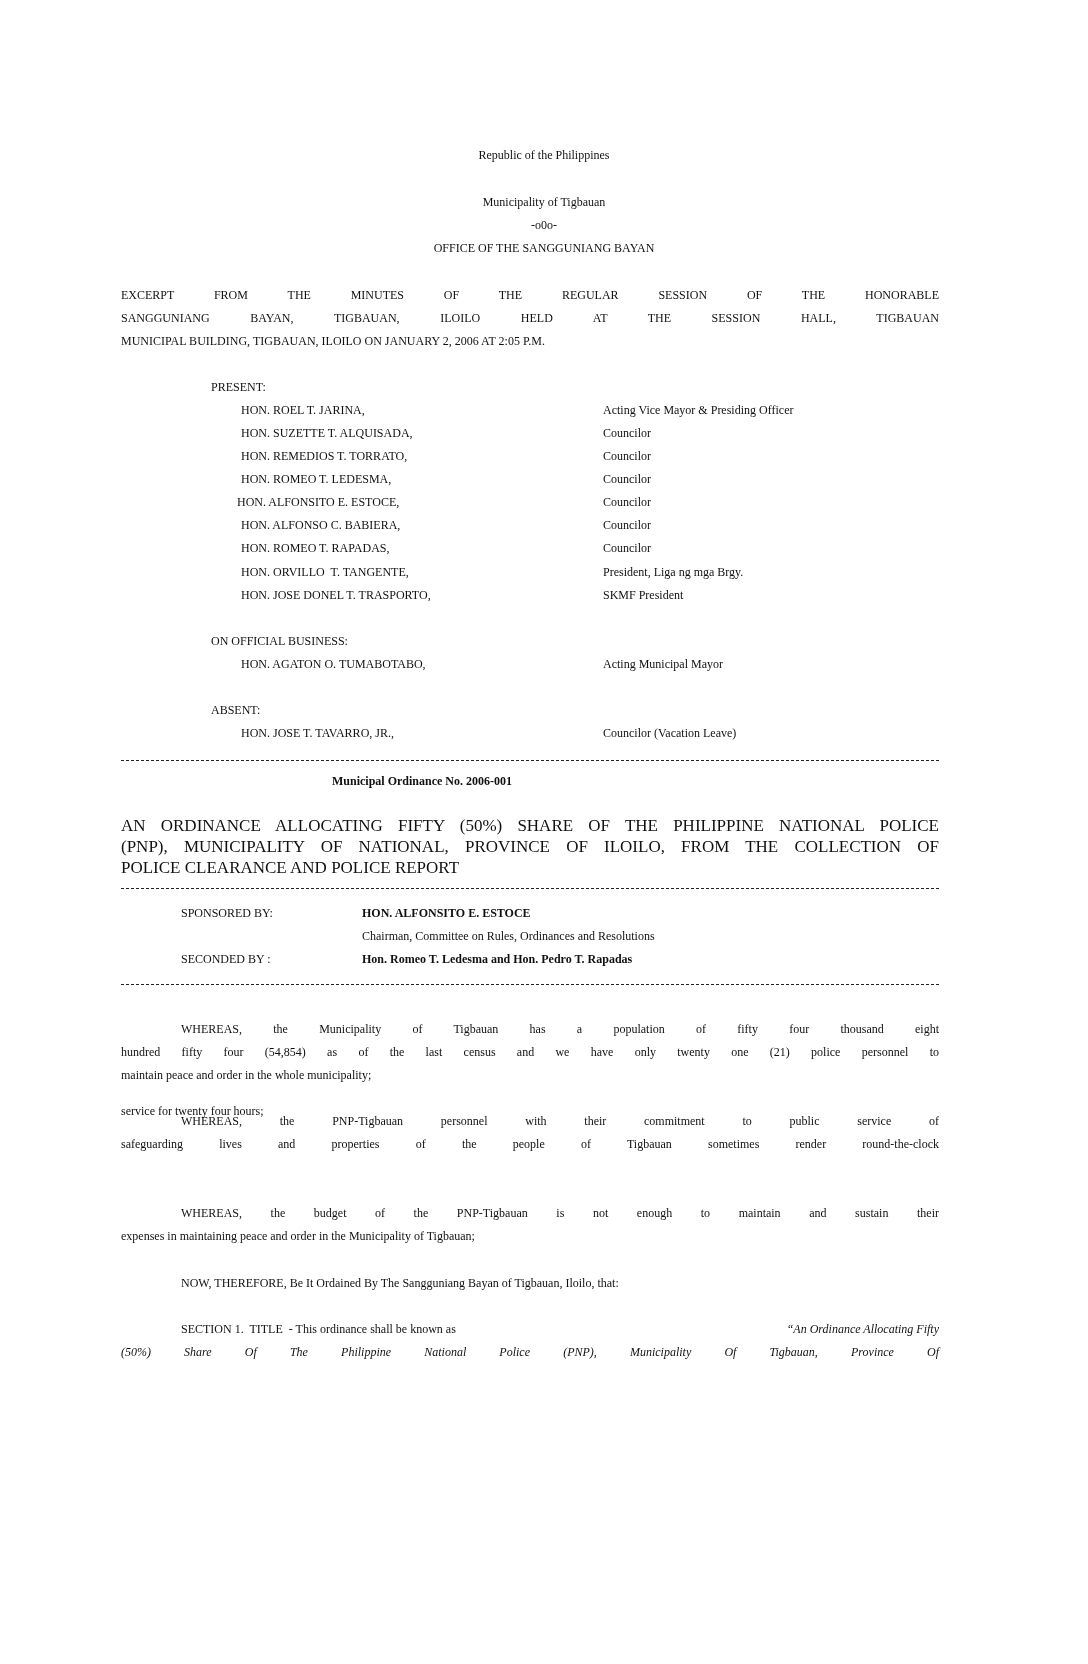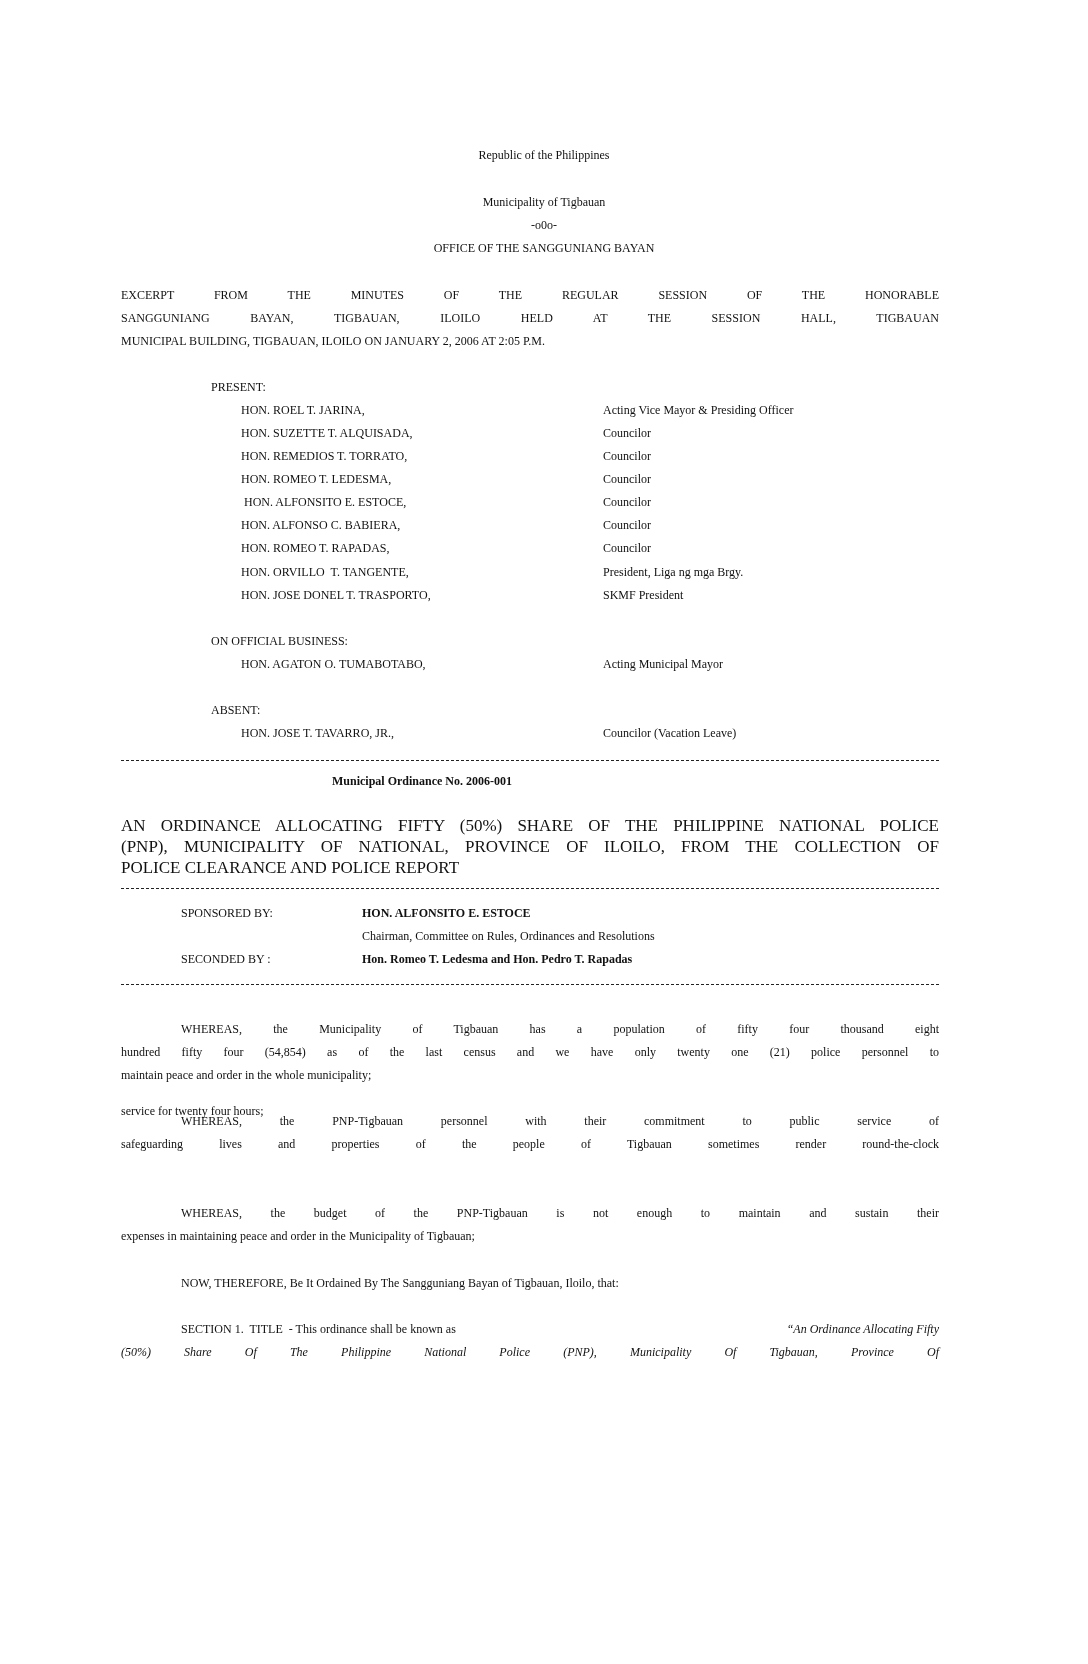--- a/index.html
+++ b/index.html
@@ -37,21 +37,21 @@
 
   <div class="abs f18" style="left:241px; top:422px;">HON. SUZETTE T. ALQUISADA,</div>
   <div class="abs f18" style="left:603px; top:422px;">Councilor</div>
 
   <div class="abs f18" style="left:241px; top:445px;">HON. REMEDIOS T. TORRATO,</div>
   <div class="abs f18" style="left:603px; top:445px;">Councilor</div>
 
   <div class="abs f18" style="left:241px; top:468px;">HON. ROMEO T. LEDESMA,</div>
   <div class="abs f18" style="left:603px; top:468px;">Councilor</div>
 
-  <div class="abs f18" style="left:244px; top:491px;">HON. ALFONSITO E. ESTOCE,</div>
+  <div class="abs f18" style="left:237px; top:491px;">HON. ALFONSITO E. ESTOCE,</div>
   <div class="abs f18" style="left:603px; top:491px;">Councilor</div>
 
   <div class="abs f18" style="left:241px; top:514px;">HON. ALFONSO C. BABIERA,</div>
   <div class="abs f18" style="left:603px; top:514px;">Councilor</div>
 
   <div class="abs f18" style="left:241px; top:537px;">HON. ROMEO T. RAPADAS,</div>
   <div class="abs f18" style="left:603px; top:537px;">Councilor</div>
 
   <div class="abs f18" style="left:241px; top:561px; white-space:pre;">HON. ORVILLO  T. TANGENTE,</div>
   <div class="abs f18" style="left:603px; top:561px;">President, Liga ng mga Brgy.</div>

